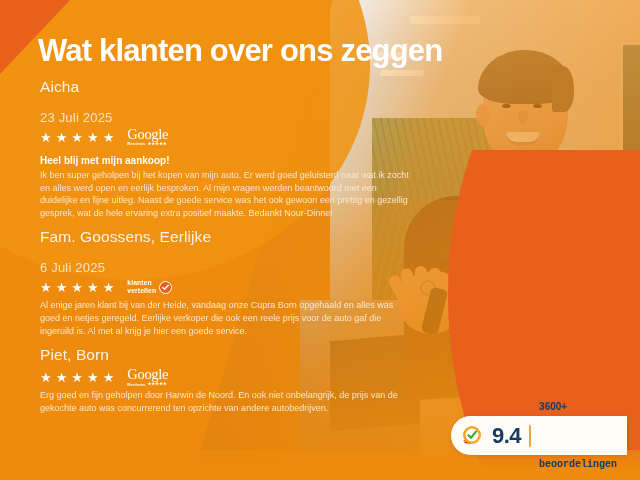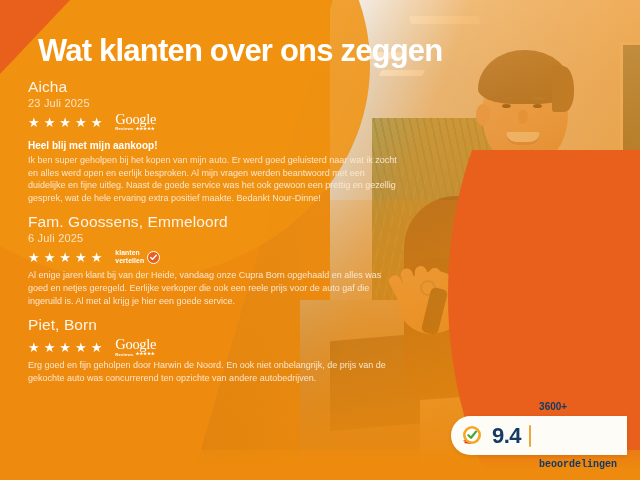--- a/index.html
+++ b/index.html
@@ -273,39 +273,39 @@
     left: 38px; top: 33px;
     font-size: 31px;
     font-weight: 800;
     color: #ffffff;
     letter-spacing: -0.8px;
     white-space: nowrap;
   }
 
   .reviews {
     position: absolute;
-    left: 28px; top: 78px;
+    left: 40px; top: 78px;
     width: 392px;
   }
 
   .review { margin-bottom: 9px; }
 
   .rv-name {
     font-size: 15.5px;
     font-weight: 400;
     color: #fdf3e6;
     letter-spacing: .1px;
     line-height: 18px;
   }
   .rv-date {
-    font-size: 11px;
+    font-size: 13px;
     color: #fae7cf;
     letter-spacing: .2px;
     line-height: 12px;
-    margin-top: 1px;
+    margin-top: 16px;
     opacity: .95;
   }
 
   .rv-meta {
     display: flex;
     align-items: center;
     gap: 12px;
     margin-top: 3px;
     height: 20px;
   }
@@ -477,21 +477,21 @@
               <span>Reviews</span>
               <span class="glogo-substars">★★★★★</span>
             </div>
           </div>
         </div>
         <div class="rv-title">Heel blij met mijn aankoop!</div>
         <div class="rv-body">Ik ben super geholpen bij het kopen van mijn auto. Er werd goed geluisterd naar wat ik zocht en alles werd open en eerlijk besproken. Al mijn vragen werden beantwoord met een duidelijke en fijne uitleg. Naast de goede service was het ook gewoon een prettig en gezellig gesprek, wat de hele ervaring extra positief maakte. Bedankt Nour-Dinne!</div>
       </div>
 
       <div class="review">
-        <div class="rv-name">Fam. Goossens, Emmeloord</div>
+        <div class="rv-name">Fam. Goossens, Eerlijke</div>
         <div class="rv-date">6 Juli 2025</div>
         <div class="rv-meta">
           <div class="stars">
             <span class="star">★</span>
             <span class="star">★</span>
             <span class="star">★</span>
             <span class="star">★</span>
             <span class="star">★</span>
           </div>
           <div class="kvlogo">

